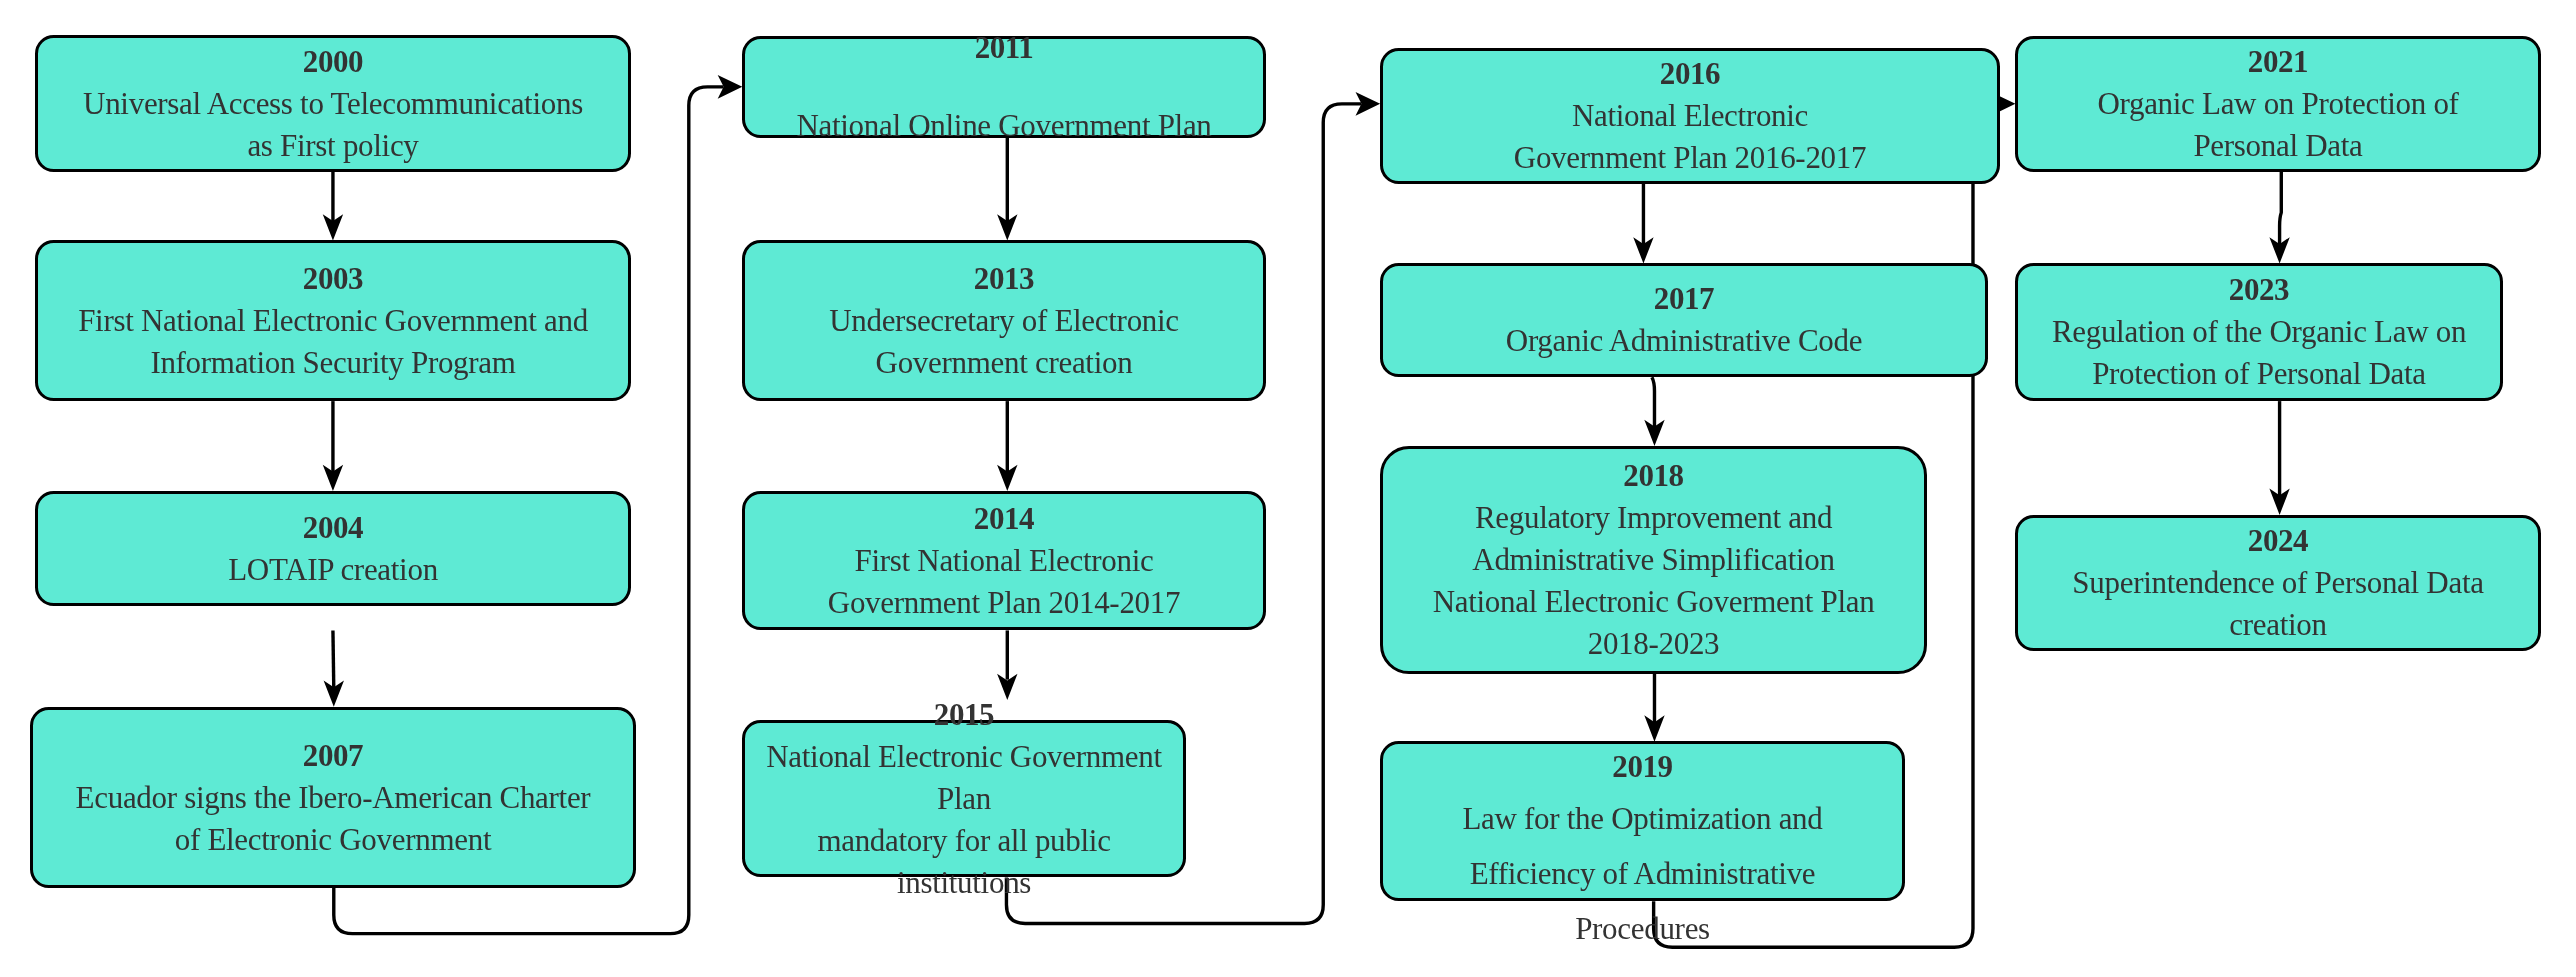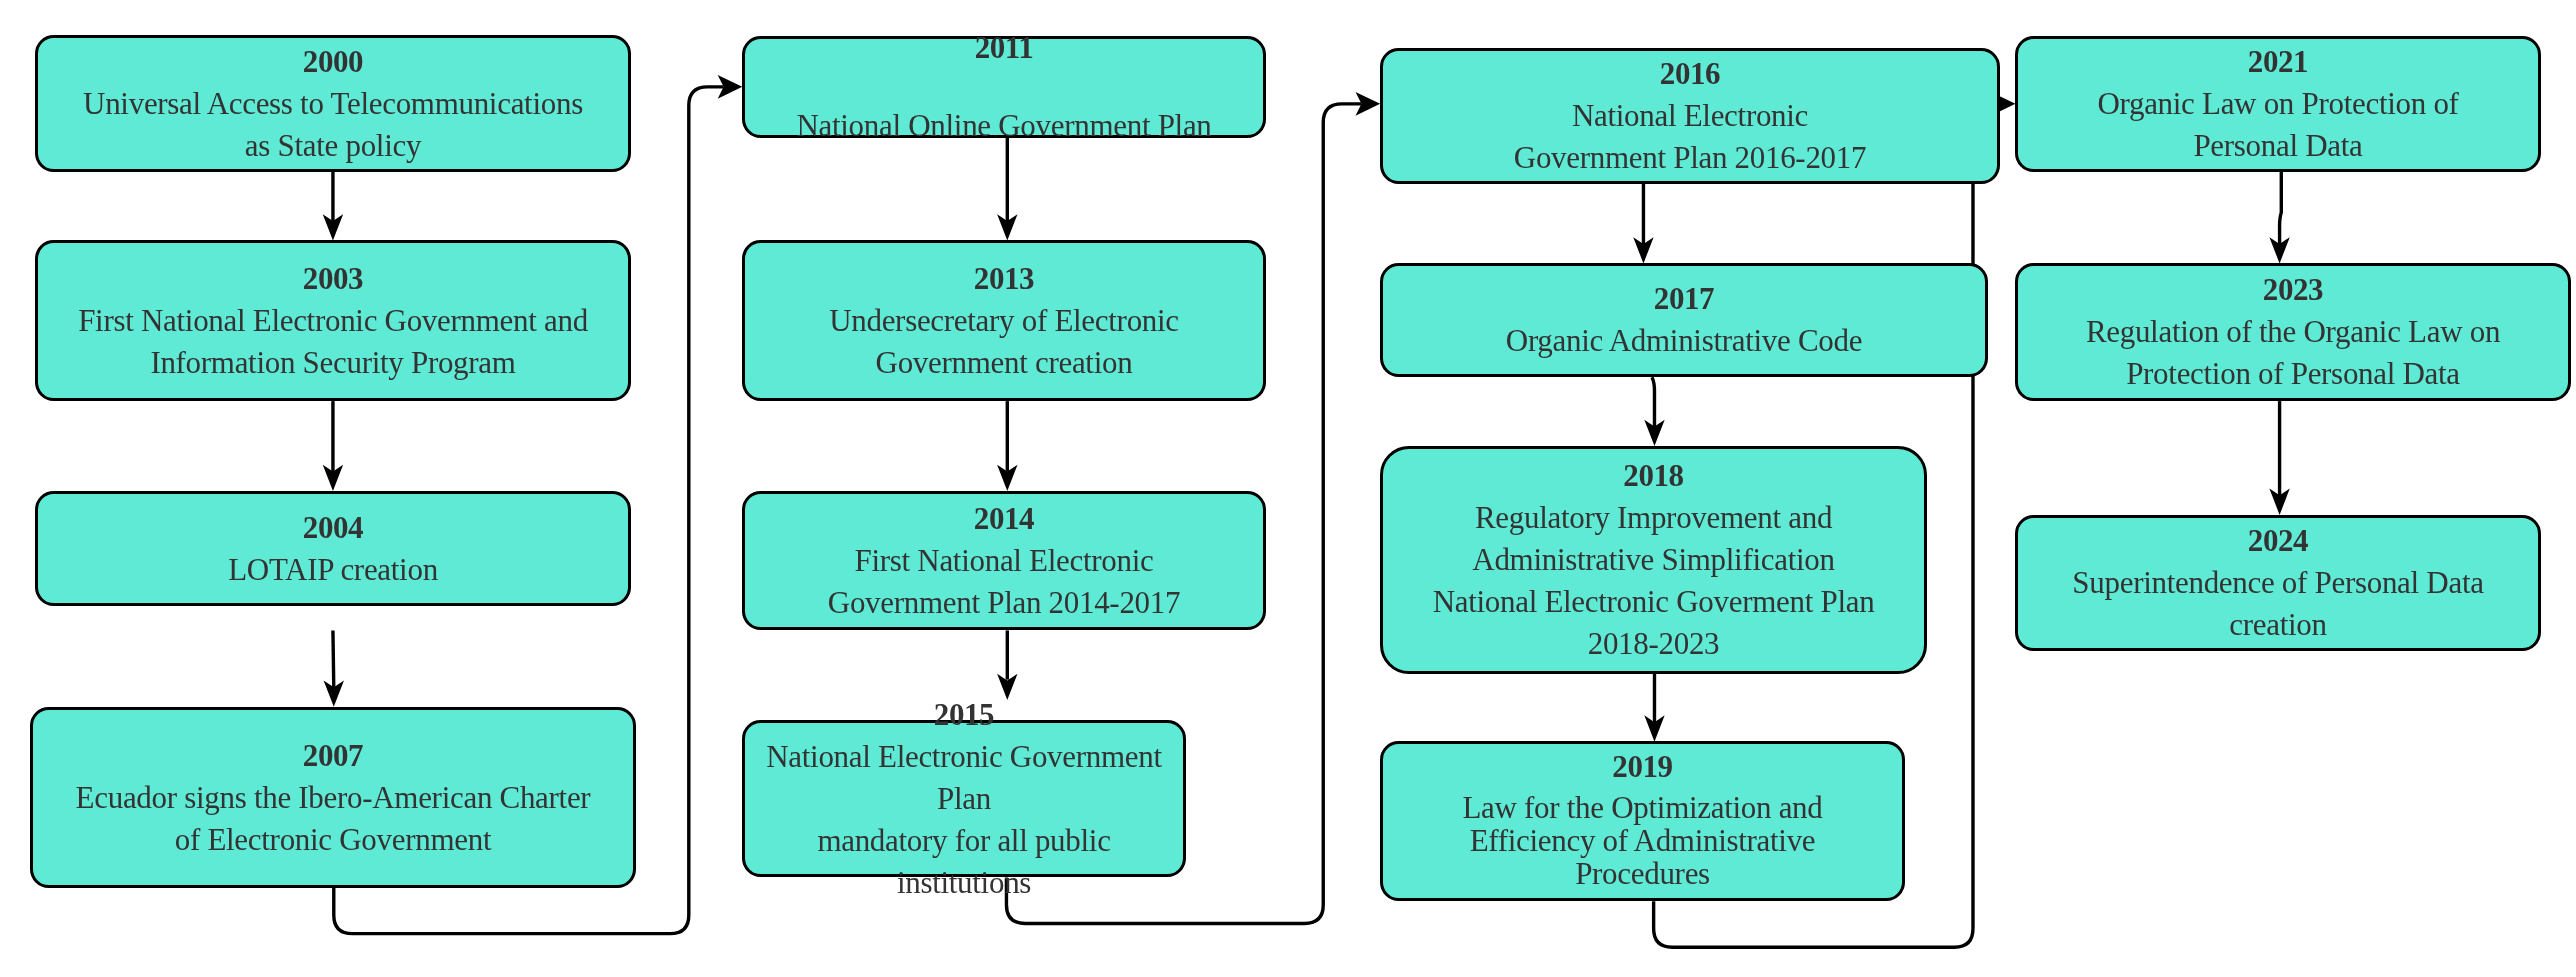--- a/index.html
+++ b/index.html
@@ -128,21 +128,21 @@
       <g>
         <line x1="2684" y1="472" x2="2684" y2="585"></line>
         <path d="M2672,575 L2684,606 L2696,575 L2684,583 Z" fill="#000" stroke="none"></path>
       </g>
     </g>
   </svg>
 
   <div class="node" style="left:35px;top:35px;width:596px;height:137px;">
     <span class="year">2000</span>
     <span class="desc">Universal Access to Telecommunications
-as State policy</span>
+as First policy</span>
   </div>
   <div class="node" style="left:35px;top:240px;width:596px;height:161px;">
     <span class="year">2003</span>
     <span class="desc">First National Electronic Government and
 Information Security Program</span>
   </div>
   <div class="node" style="left:35px;top:491px;width:596px;height:115px;">
     <span class="year">2004</span>
     <span class="desc">LOTAIP creation</span>
   </div>
@@ -183,31 +183,31 @@
   </div>
   <div class="node" style="left:1380px;top:446px;width:547px;height:228px;border-radius:29px;">
     <span class="year">2018</span>
     <span class="desc">Regulatory Improvement and
 Administrative Simplification
 National Electronic Goverment Plan
 2018-2023</span>
   </div>
   <div class="node" style="left:1380px;top:741px;width:525px;height:160px;justify-content:flex-start;padding-top:1.7px;">
     <span class="year">2019</span>
-    <span class="desc" style="line-height:33px;margin-top:3.4px;">Law for the Optimization and
+    <span class="desc" style="line-height:55px;margin-top:3.4px;">Law for the Optimization and
 Efficiency of Administrative
 Procedures</span>
   </div>
 
   <div class="node" style="left:2015px;top:36px;width:526px;height:136px;">
     <span class="year">2021</span>
     <span class="desc">Organic Law on Protection of
 Personal Data</span>
   </div>
-  <div class="node" style="left:2015px;top:263px;width:556px;height:138px;">
+  <div class="node" style="left:2015px;top:263px;width:488px;height:138px;">
     <span class="year">2023</span>
     <span class="desc">Regulation of the Organic Law on
 Protection of Personal Data</span>
   </div>
   <div class="node" style="left:2015px;top:515px;width:526px;height:136px;">
     <span class="year">2024</span>
     <span class="desc">Superintendence of Personal Data
 creation</span>
   </div>
 

